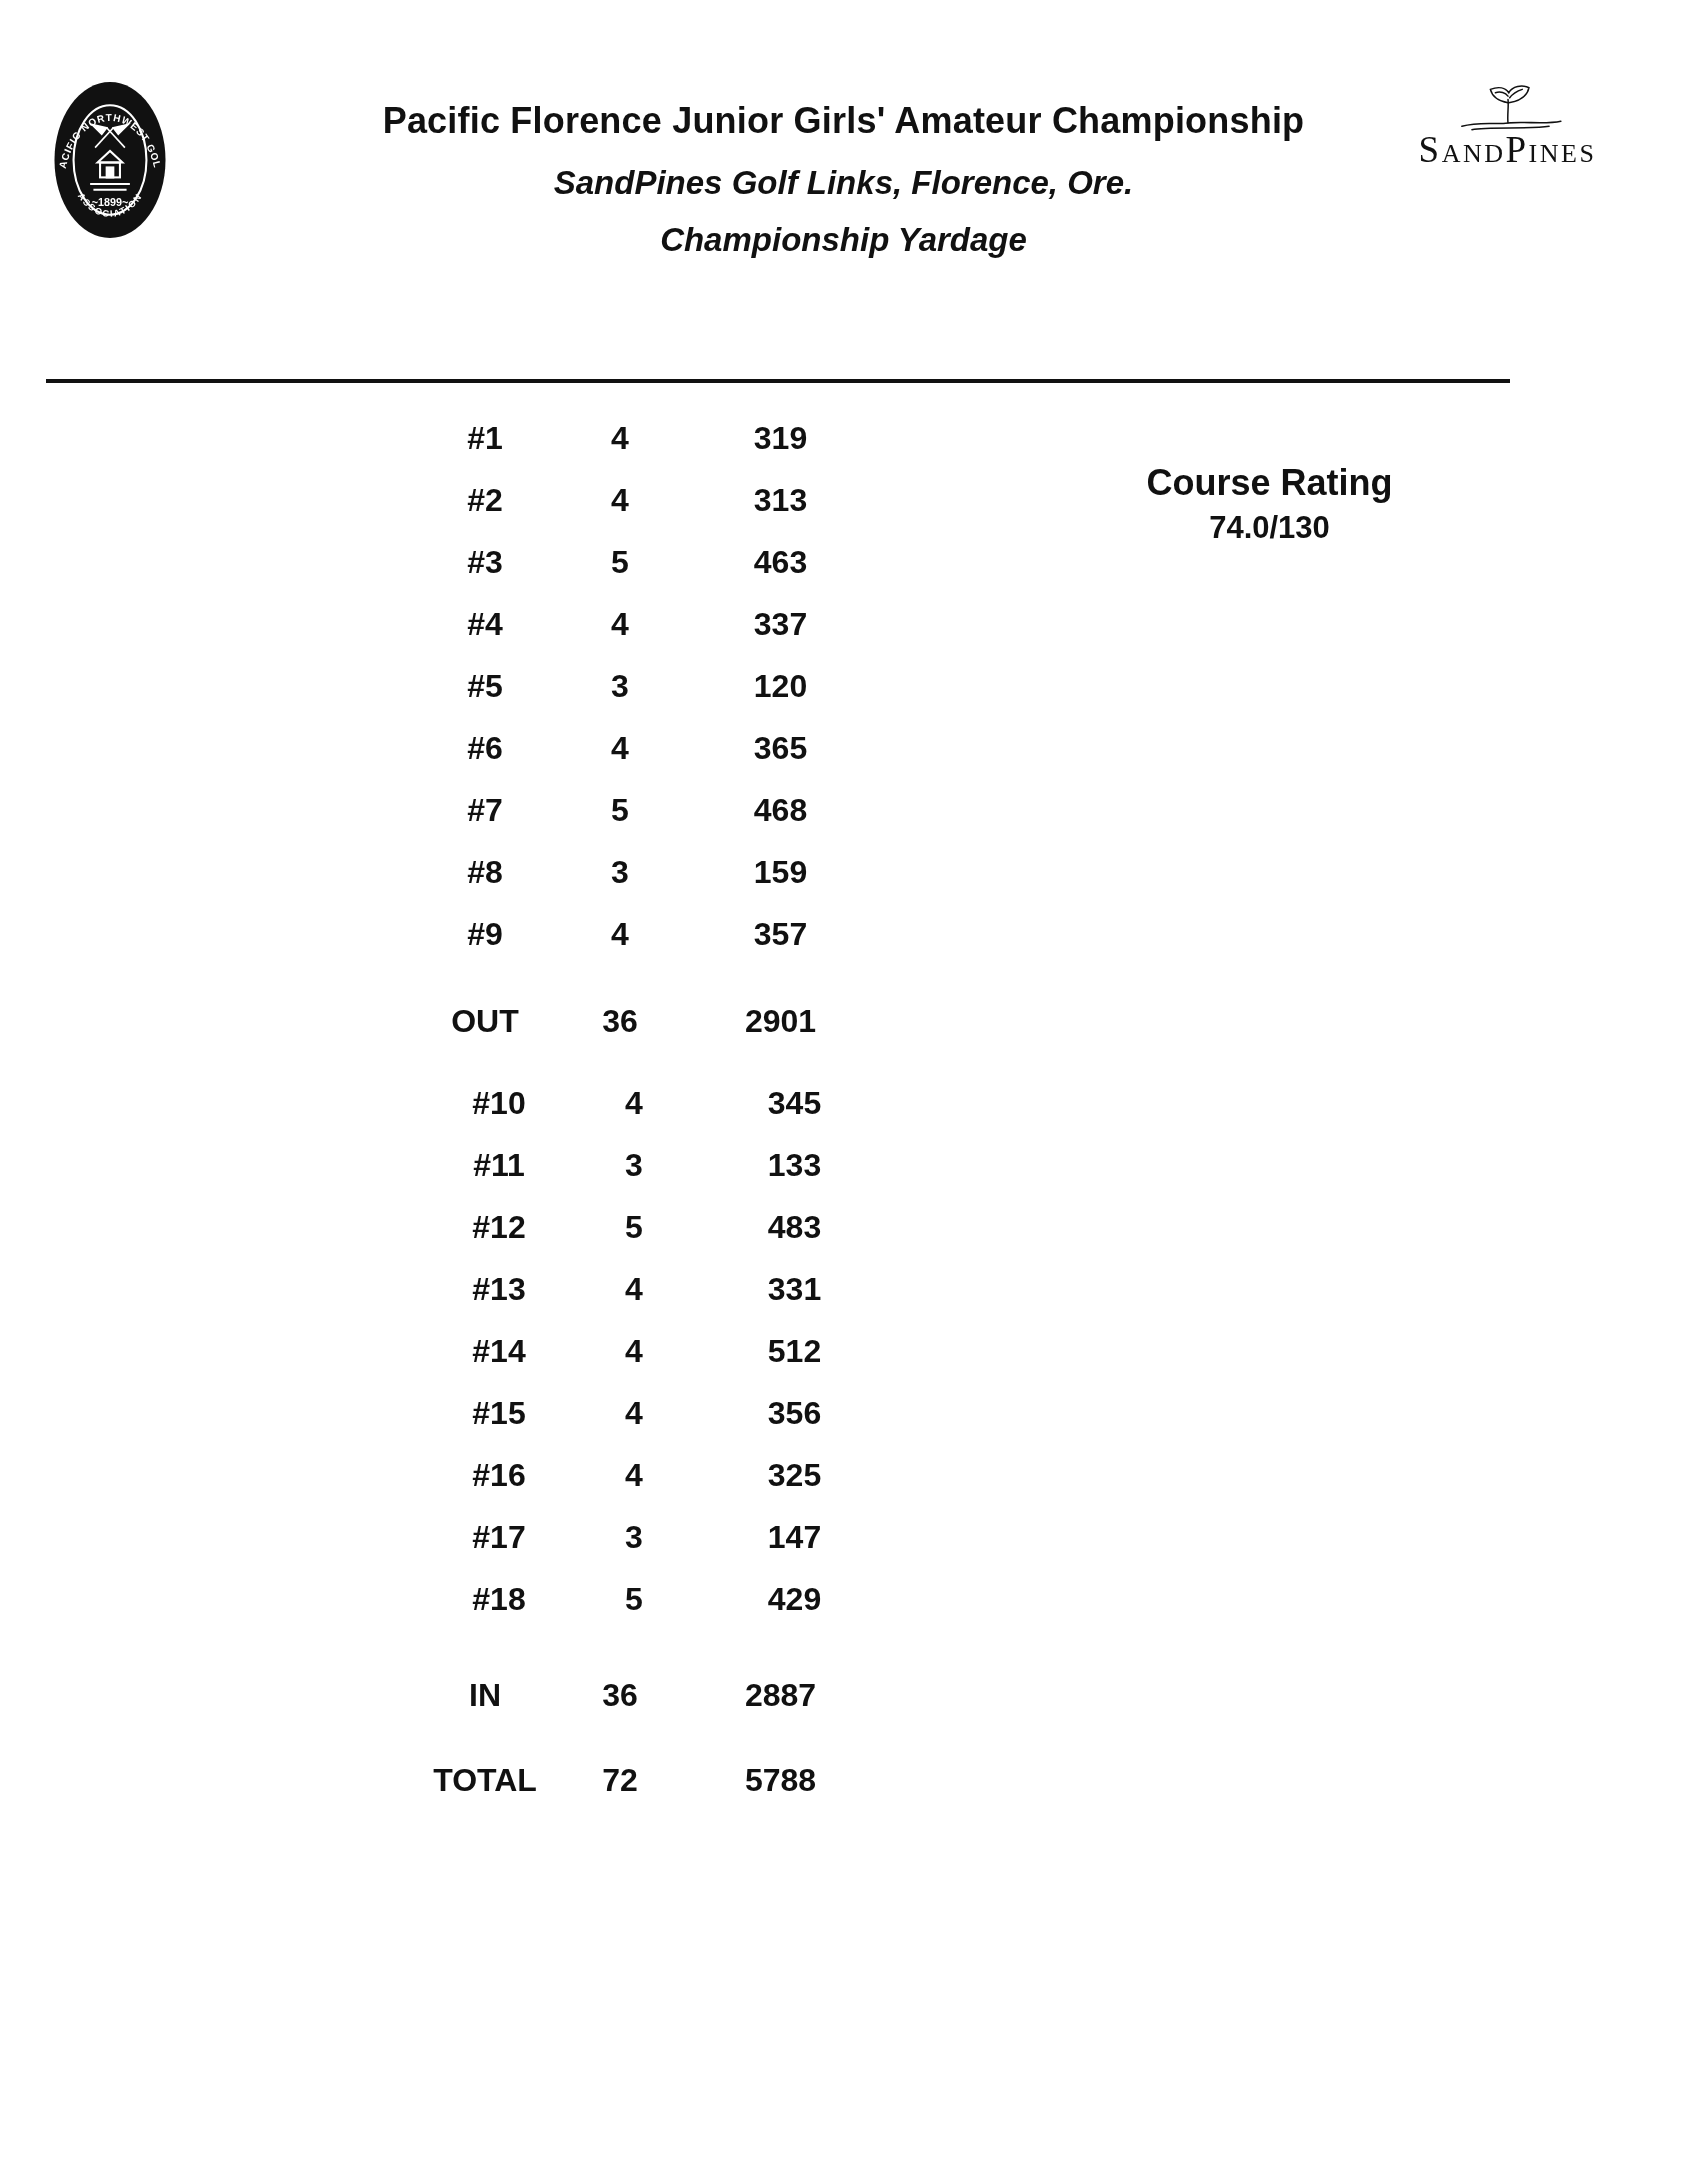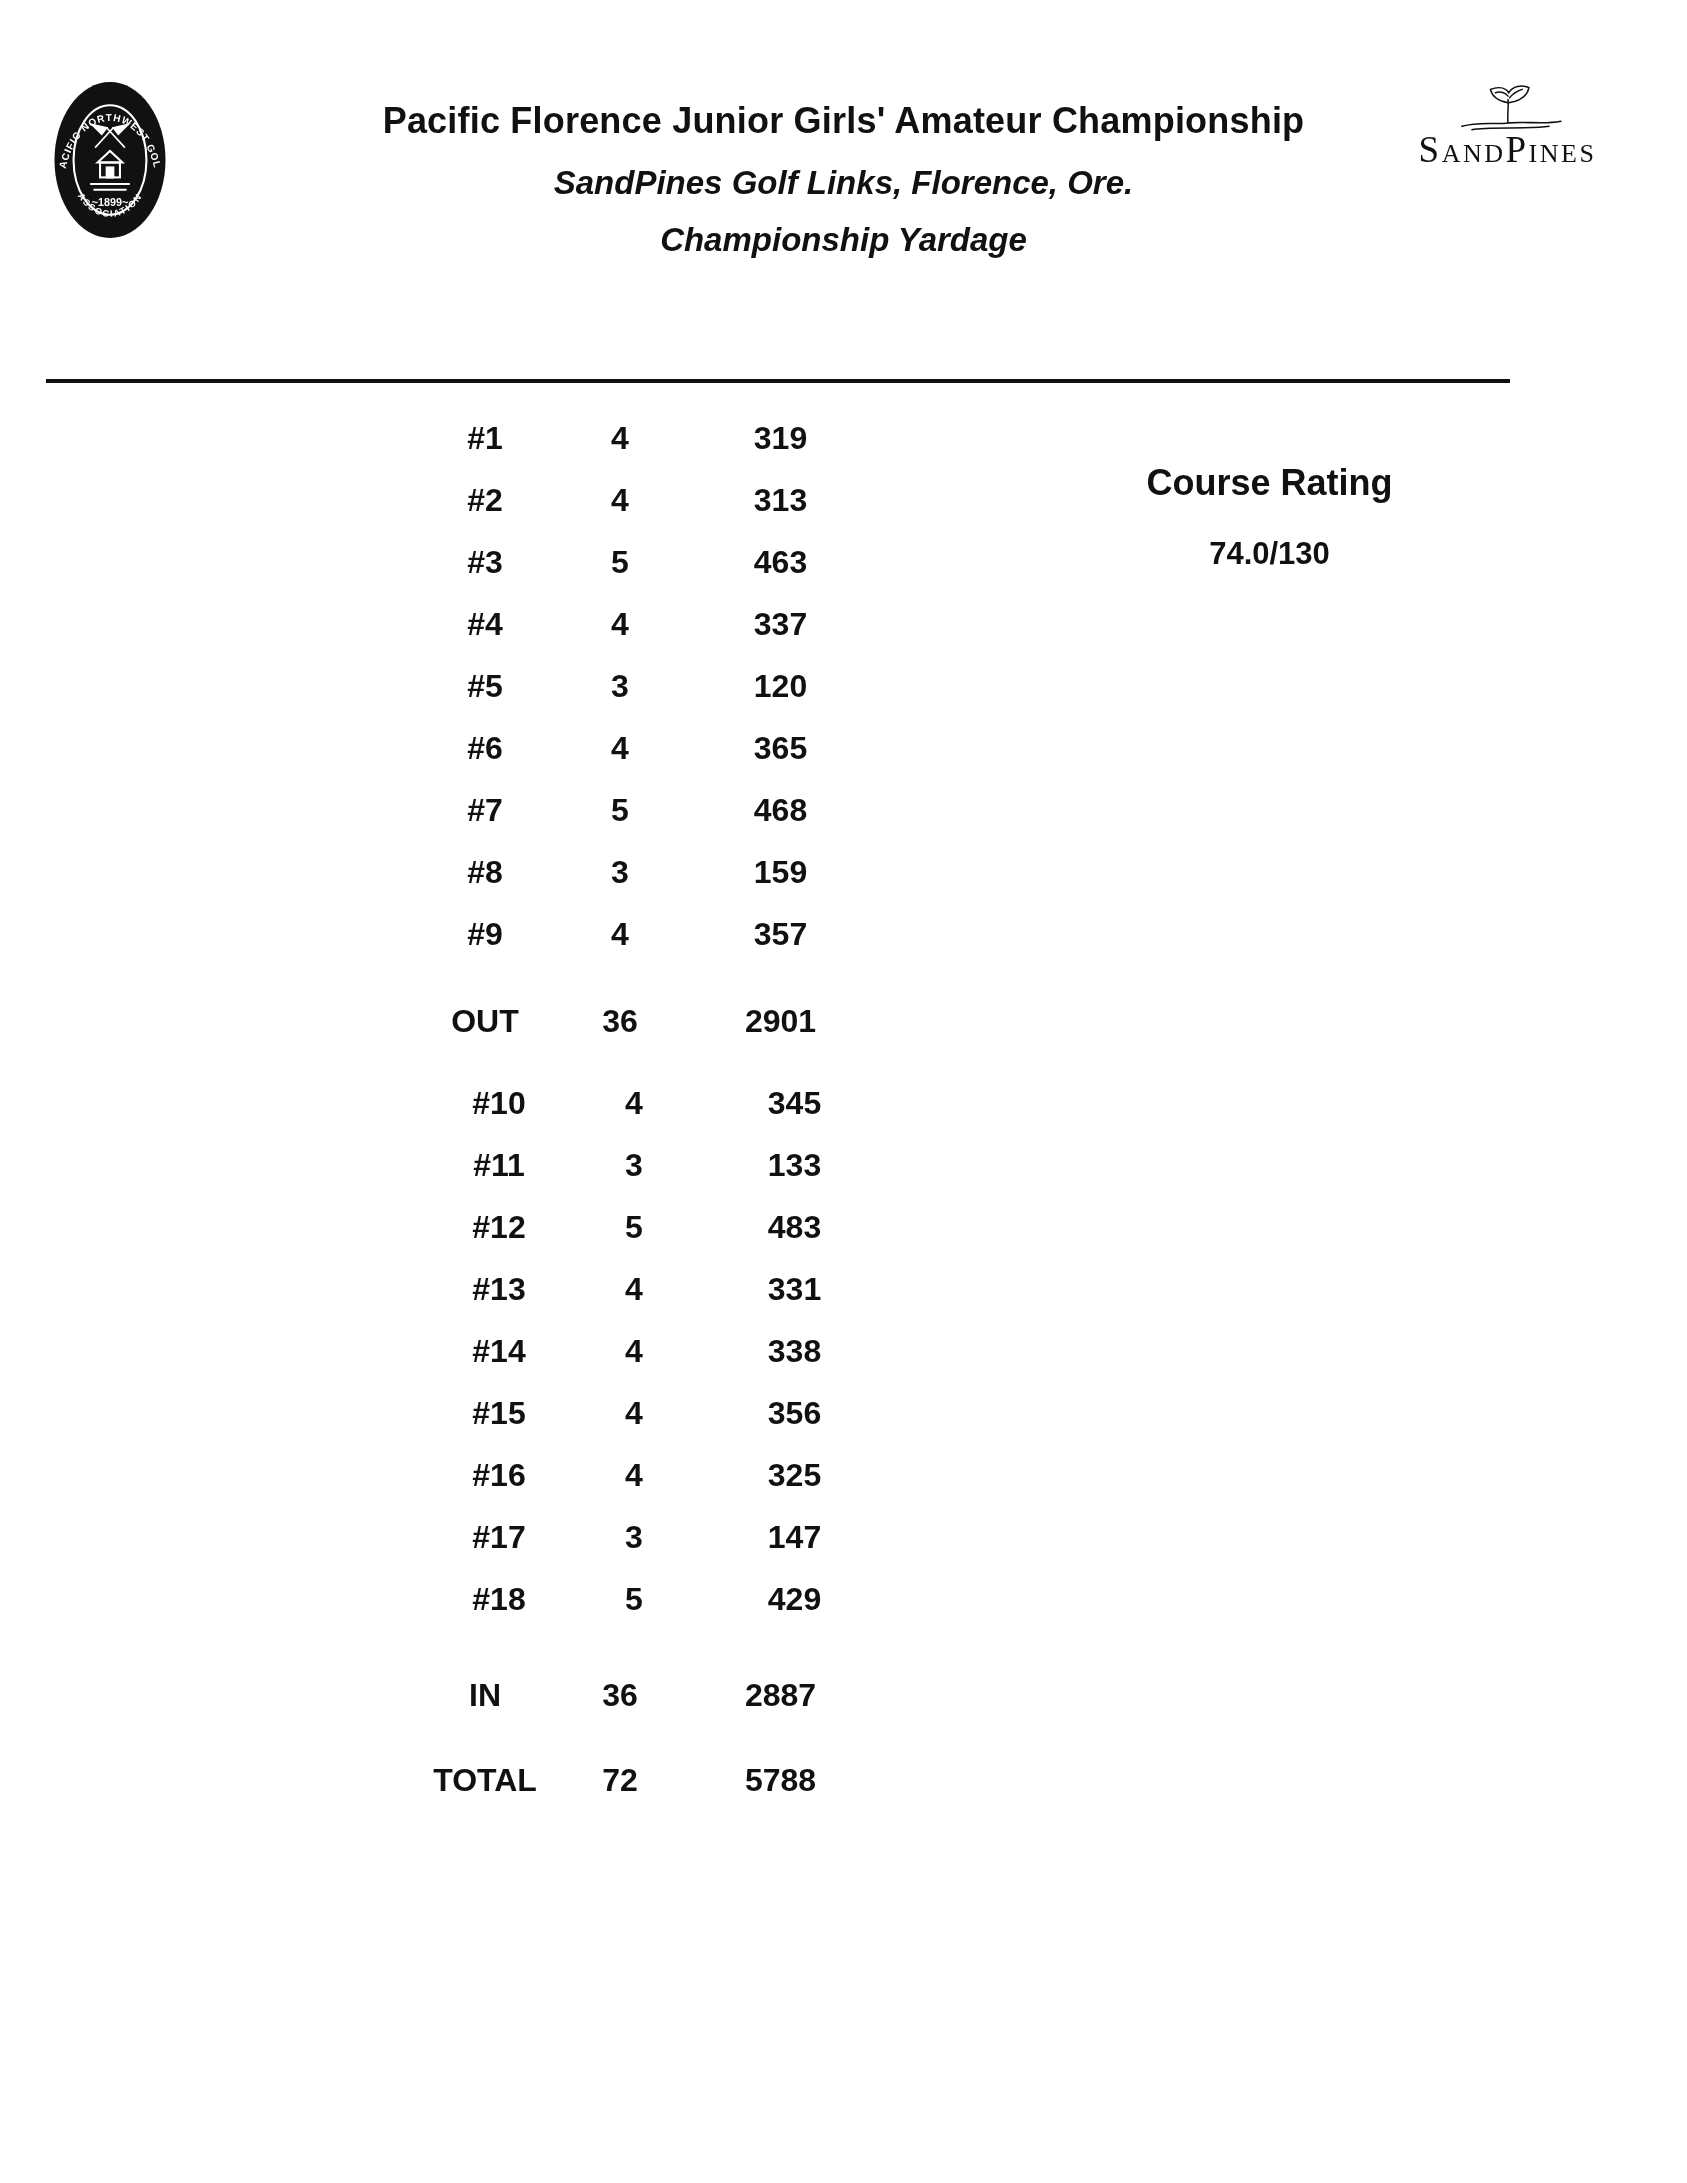--- a/index.html
+++ b/index.html
@@ -90,21 +90,21 @@
   
   .annotations {
     position: absolute;
     left: 974px;
     top: 462px;
     width: 591px;
     text-align: center;
     font-weight: bold;
   }
   .course-rating-label { font-size: 36px; }
-  .course-rating-value { font-size: 31px; margin-top: 32px; }
+  .course-rating-value { font-size: 31px; margin-top: 6px; }
   .qualifying-note { font-size: 31px; margin-top: 34px; letter-spacing: 0.3px; }
 </style>
 </head>
 <body>
 
 <div class="page">
 
   <svg class="pnga-logo" viewBox="0 0 140 194" xmlns="http://www.w3.org/2000/svg">
     <ellipse cx="70" cy="97" rx="67" ry="94" fill="#111111"></ellipse>
     <ellipse cx="70" cy="97" rx="44" ry="66" fill="none" stroke="#ffffff" stroke-width="2.5"></ellipse>
@@ -242,21 +242,21 @@
 
   <div class="grid-row row">
     <span class="cell hole">#13</span>
     <span class="cell par">4</span>
     <span class="cell yardage">331</span>
   </div>
 
   <div class="grid-row row">
     <span class="cell hole">#14</span>
     <span class="cell par">4</span>
-    <span class="cell yardage">338</span>
+    <span class="cell yardage">512</span>
   </div>
 
   <div class="grid-row row">
     <span class="cell hole">#15</span>
     <span class="cell par">4</span>
     <span class="cell yardage">356</span>
   </div>
 
   <div class="grid-row row">
     <span class="cell hole">#16</span>

